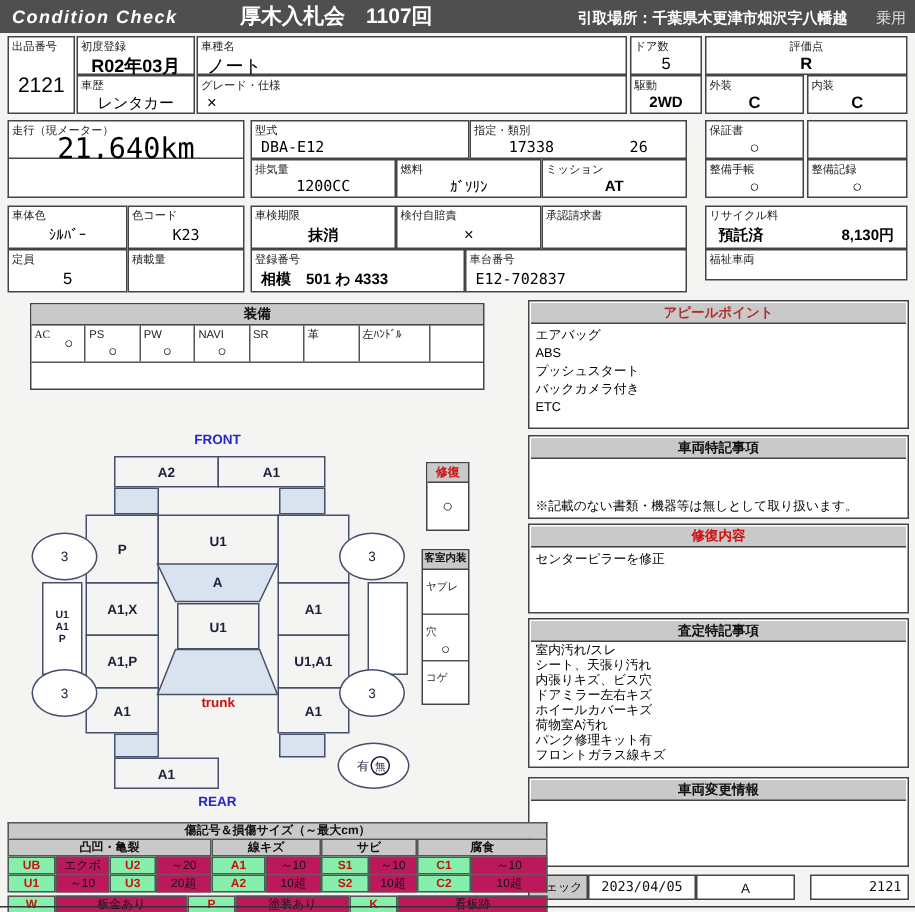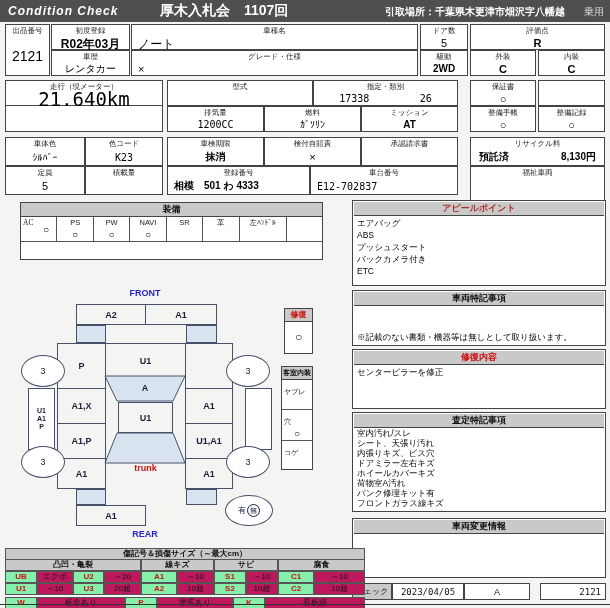--- a/index.html
+++ b/index.html
@@ -8,21 +8,21 @@
   .abs{position:absolute;box-sizing:border-box;}
   
   .titlebar{left:0;top:0;width:610px;height:22px;background:#4f4f4f;color:#fff;}
   .brand{left:8px;top:4px;font-style:italic;font-weight:bold;font-size:12px;letter-spacing:1px;}
   .auction{left:160px;top:2px;font-weight:bold;font-size:14px;}
   .pickup{left:385px;top:5px;font-weight:bold;font-size:10px;}
   .usage{right:6px;top:5px;font-size:10px;color:#ddd;}
   
   .cell{position:absolute;box-sizing:border-box;border:1px solid #444;background:#fff;
         display:flex;flex-direction:column;}
-  .lbl{font-size:7.5px;line-height:9px;color:#222;padding:1px 2px;text-align:center;white-space:nowrap;}
+  .lbl{font-size:7.5px;line-height:9px;color:#222;padding:1px 2px;text-align:left;white-space:nowrap;}
   .val{flex:1;display:flex;align-items:center;justify-content:center;font-size:11px;color:#000;}
   .val.left{justify-content:flex-start;padding-left:6px;}
   .val.big{font-size:19px;font-family:"DejaVu Sans Mono",monospace;}
   .val.bold{font-weight:bold;}
   .hdrstrip{background:#c9c9c9;border-bottom:1px solid #444;text-align:center;
             font-size:9px;line-height:13px;font-weight:bold;color:#111;}
   .panel{position:absolute;box-sizing:border-box;border:1px solid #444;background:#fff;}
   .panel .hdrstrip{display:block;margin:1px;}
   .ptxt{font-size:8.5px;line-height:10px;padding:1px 4px;color:#000;}
   .red{color:#cc1111;}
@@ -101,20 +101,21 @@
 
 <div class="cell" style="left:5px;top:80px;width:158px;height:26px;">
   <span class="lbl">走行（現メーター）</span>
 </div>
 <div class="abs" style="left:5px;top:89px;width:158px;height:20px;display:flex;align-items:center;justify-content:center;">
   <span class="val big">21,640km</span>
 </div>
 <div class="cell" style="left:5px;top:106px;width:158px;height:26px;border-top:none;"></div>
 <div class="cell" style="left:167px;top:80px;width:146px;height:26px;">
   <span class="lbl">型式</span>
+  <span class="val left" style="font-size:10px;font-family:'DejaVu Sans Mono',monospace;">DBA-E12</span>
 </div>
 <div class="cell" style="left:313px;top:80px;width:145px;height:26px;">
   <span class="lbl">指定・類別</span>
   <span class="val" style="justify-content:space-around;font-size:10px;font-family:'DejaVu Sans Mono',monospace;">
     <span>17338</span>
     <span>26</span>
   </span>
 </div>
 <div class="cell" style="left:167px;top:106px;width:97px;height:26px;">
   <span class="lbl">排気量</span>
@@ -178,21 +179,21 @@
   <span class="lbl">車台番号</span>
   <span class="val left" style="font-size:10px;font-family:'DejaVu Sans Mono',monospace;">E12-702837</span>
 </div>
 <div class="cell" style="left:470px;top:137px;width:135px;height:29px;">
   <span class="lbl">リサイクル料</span>
   <span class="val" style="justify-content:space-between;padding:0 8px;font-size:10px;font-weight:bold;">
     <span>預託済</span>
     <span>8,130円</span>
   </span>
 </div>
-<div class="cell" style="left:470px;top:166px;width:135px;height:36px;">
+<div class="cell" style="left:470px;top:166px;width:135px;height:21px;">
   <span class="lbl">福祉車両</span>
   <span class="val"></span>
 </div>
 
 <div class="panel" style="left:20px;top:202px;width:303px;height:58px;">
   <div class="hdrstrip" style="margin:0;">装備</div>
   <div style="display:flex;height:24px;">
     <div style="flex:1;border-right:1px solid #555;display:flex;font-family:Liberation Serif, serif;">
         <span class="lbl">AC</span>
         <span class="val" style="font-size:10px;">○</span>

